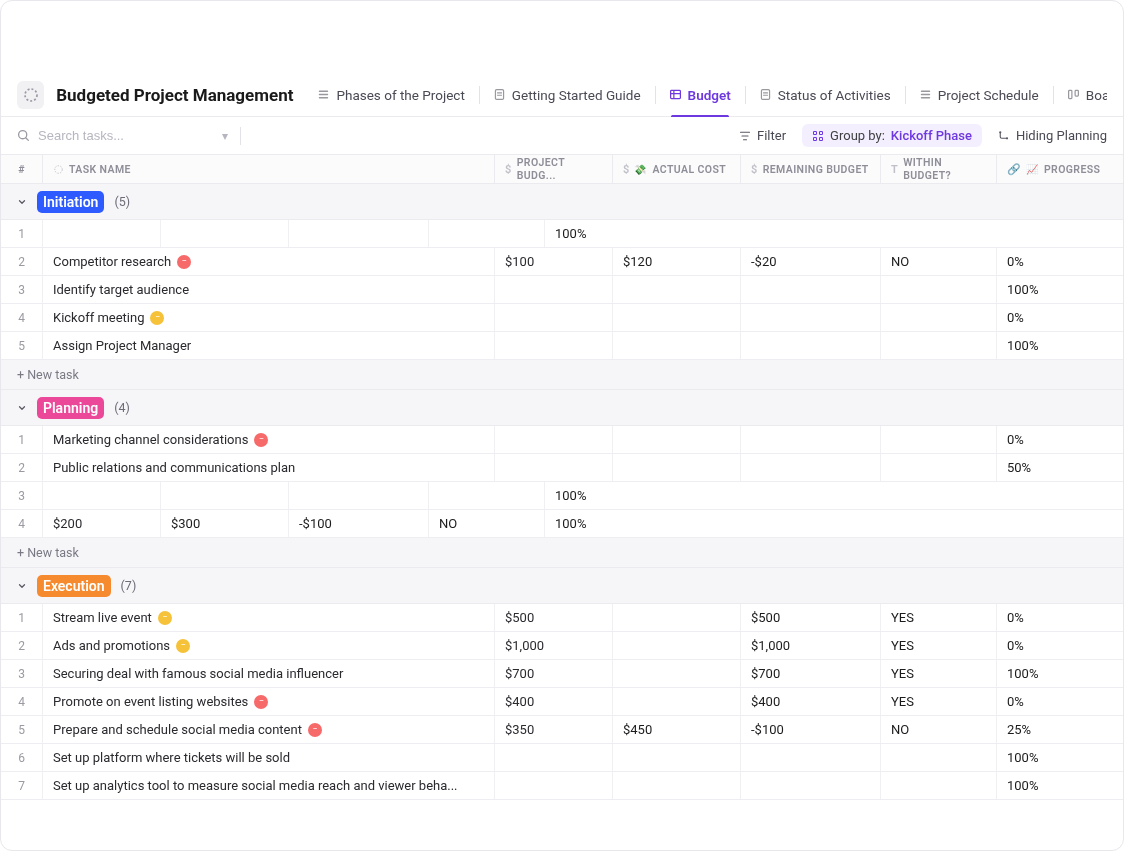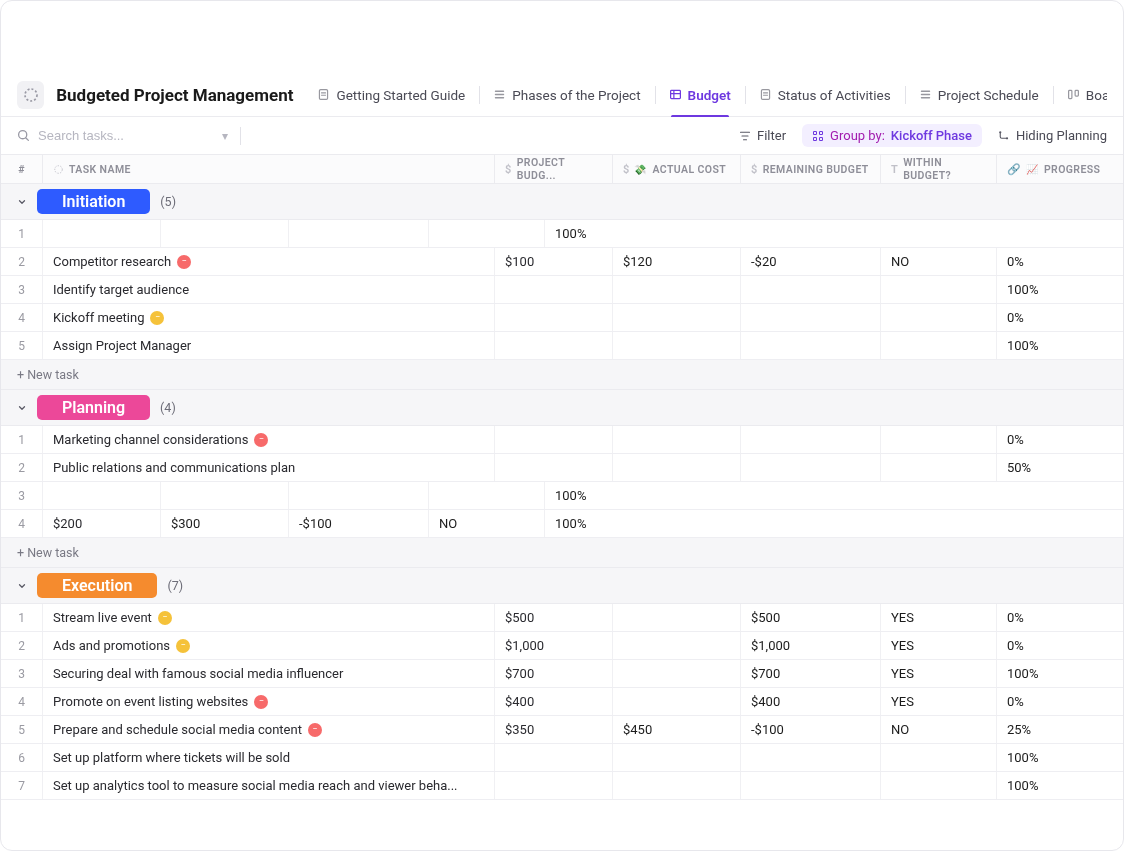--- a/index.html
+++ b/index.html
@@ -95,21 +95,21 @@
   .tbtn{
     display:inline-flex;align-items:center;gap:6px;color:#4a4a55;font-size:13px;cursor:pointer;
   }
   .groupby{
     background:#f3efff;
     color:#6e38e0;
     padding:4px 10px;
     border-radius:6px;
     font-size:13px;
   }
-  .groupby .label{color:#a21caf;}
+  .groupby .label{color:#404040;}
   .groupby .value{color:#6e38e0;font-weight:500;}
   
   .colhead{
     display:flex;
     height:29px;
     border-bottom:1px solid #ebebef;
     background:#fbfbfc;
     font-size:10.5px;
     letter-spacing:.4px;
     color:#8e8e98;
@@ -126,21 +126,21 @@
   .c-progress{width:126px;}
   .dim-icon{color:#c0c0c8;font-size:11px;}
   
   .scroll{flex:1;overflow:auto;}
   .group-row{
     display:flex;align-items:center;height:36px;padding:0 10px 0 16px;
     background:#f6f6f8;border-bottom:1px solid #ebebef;gap:10px;
   }
   .chev{color:#5a5a66;font-size:12px;cursor:pointer;transform:rotate(0deg);}
   .phase-pill{
-    padding:3px 25px;border-radius:5px;font-size:16px;font-weight:600;color:#fff;
+    padding:3px 6px;border-radius:5px;font-size:14px;font-weight:600;color:#fff;
   }
   .count{color:#6d6d78;font-size:12.5px;}
   .task-row{
     display:flex;height:28px;border-bottom:1px solid #eeeef2;background:#fff;
   }
   .task-row > div{display:flex;align-items:center;padding:0 10px;border-right:1px solid #f0f0f3;}
   .task-row > div:last-child{border-right:none;}
   .t-num{width:42px;justify-content:center;color:#9a9aa2;font-size:12px;}
   .t-name{flex:1;min-width:0;gap:6px;color:#2a2a2f;font-size:13px;overflow:hidden;white-space:nowrap;text-overflow:ellipsis;}
   .t-budget{width:118px;color:#2a2a2f;font-size:13px;}
@@ -168,33 +168,33 @@
       <svg width="16" height="16" viewBox="0 0 16 16" fill="none">
         <circle cx="8" cy="8" r="6" stroke="#9a9aa5" stroke-width="1.7" stroke-dasharray="2 2"></circle>
       </svg>
     </span>
     <span class="project-title">Budgeted Project Management</span>
 
     <div id="tabs-container" style="display:flex;align-items:center;gap:12px;white-space:nowrap;overflow:hidden;">
         <div class="tab">
           <span class="tab-icon">
             <svg width="13" height="13" viewBox="0 0 16 16">
-              <rect x="3" y="2" width="10" height="12" rx="1.5" stroke="currentColor" stroke-width="1.5" fill="none"></rect>
-              <path d="M5 6h6M5 9h6" stroke="currentColor" stroke-width="1.3"></path>
+              <path d="M3 4h10M3 8h10M3 12h10" stroke="currentColor" stroke-width="1.6" stroke-linecap="round"></path>
             </svg>
           </span>
-          <span>Getting Started Guide</span>
+          <span>Phases of the Project</span>
         </div>
         <div class="tab">
           <span class="tab-icon">
             <svg width="13" height="13" viewBox="0 0 16 16">
-              <path d="M3 4h10M3 8h10M3 12h10" stroke="currentColor" stroke-width="1.6" stroke-linecap="round"></path>
+              <rect x="3" y="2" width="10" height="12" rx="1.5" stroke="currentColor" stroke-width="1.5" fill="none"></rect>
+              <path d="M5 6h6M5 9h6" stroke="currentColor" stroke-width="1.3"></path>
             </svg>
           </span>
-          <span>Phases of the Project</span>
+          <span>Getting Started Guide</span>
         </div>
         <div class="tab active">
           <span class="tab-icon">
             <svg width="13" height="13" viewBox="0 0 16 16">
               <rect x="2" y="3" width="12" height="10" rx="1" stroke="currentColor" stroke-width="1.5" fill="none"></rect>
               <path d="M2 7h12M6 3v10" stroke="currentColor" stroke-width="1.5"></path>
             </svg>
           </span>
           <span>Budget</span>
         </div>

